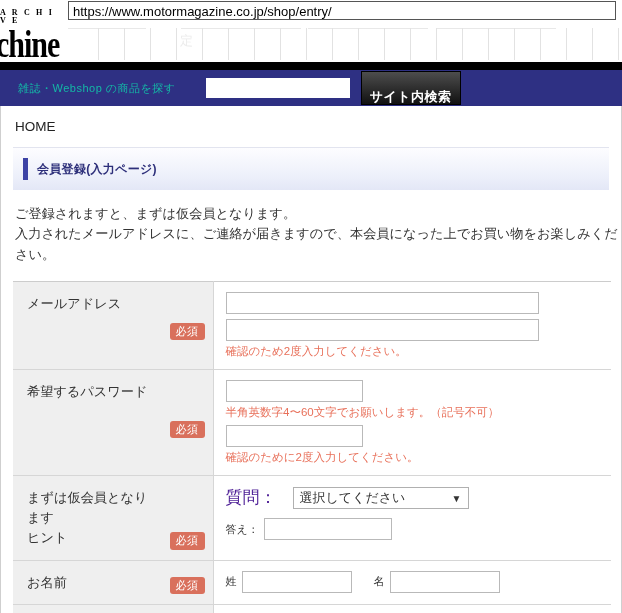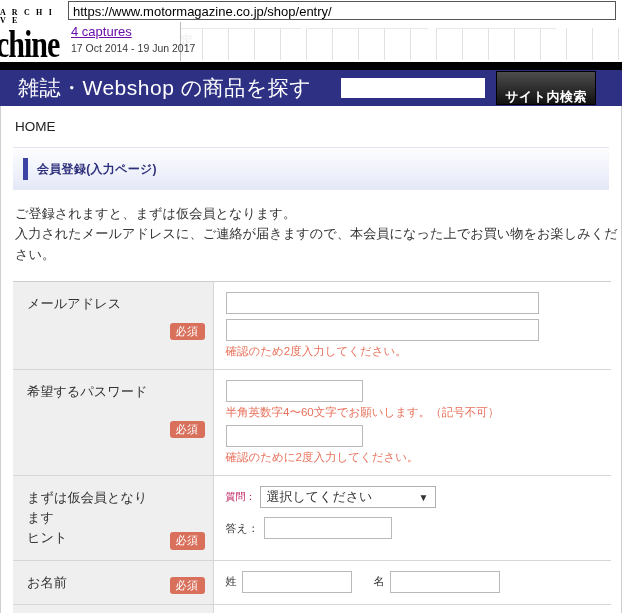--- a/index.html
+++ b/index.html
@@ -137,22 +137,22 @@
   
   .site-searchbar {
     height: 36px;
     background: #2e3083;
     display: flex;
     align-items: center;
     padding: 0 0 0 18px;
     box-sizing: border-box;
   }
   .site-searchbar .ss-label {
-    color: #ffffff;
-    font-size: 21px;
+    color: #14b8a6;
+    font-size: 11px;
     letter-spacing: 0.5px;
     white-space: nowrap;
   }
   .ss-input {
     width: 144px;
     height: 20px;
     background: #ffffff;
     border: 1px solid #ffffff;
     margin-left: 30px;
     box-sizing: border-box;
@@ -279,21 +279,21 @@
 
   .hint {
     color: #e8705a;
     font-size: 11.5px;
     margin: 3px 0 5px 0;
     line-height: 1.3;
   }
   .hint-last { margin-bottom: 0; }
 
   .sel-line { display: flex; align-items: center; margin-bottom: 9px; }
-  .sel-line .lbl { font-size: 10px; color: #be185d; margin-right: 4px; }
+  .sel-line .lbl { font-size: 17px; color: #4c1d95; margin-right: 16px; }
   .select {
     width: 176px;
     height: 22px;
     border: 1px solid #b0b0b0;
     background: #fff;
     font-size: 13px;
     color: #333;
     box-sizing: border-box;
     position: relative;
     line-height: 20px;
@@ -346,24 +346,20 @@
     <div class="wb-tick" style="left:368px;"></div>
     <div class="wb-tick" style="left:394px;"></div>
     <div class="wb-tick" style="left:420px;"></div>
     <div class="wb-tick" style="left:446px;"></div>
     <div class="wb-tick" style="left:472px;"></div>
     <div class="wb-tick" style="left:498px;"></div>
     <div class="wb-tick" style="left:524px;"></div>
     <div class="wb-tick" style="left:550px;"></div>
   </div>
 
-  <div class="wb-captures">
-    <a href="#">4 captures</a>
-    <span class="wb-range">17 Oct 2014 - 19 Jun 2017</span>
-  </div>
 </div>
 
 <div class="wb-blackstrip"></div>
 
 <div class="site-searchbar">
   <span class="ss-label">雑誌・Webshop の商品を探す</span>
   <input class="ss-input" type="text" placeholder="" style="">
   <div class="ss-button">サイト内検索</div>
 </div>
 

